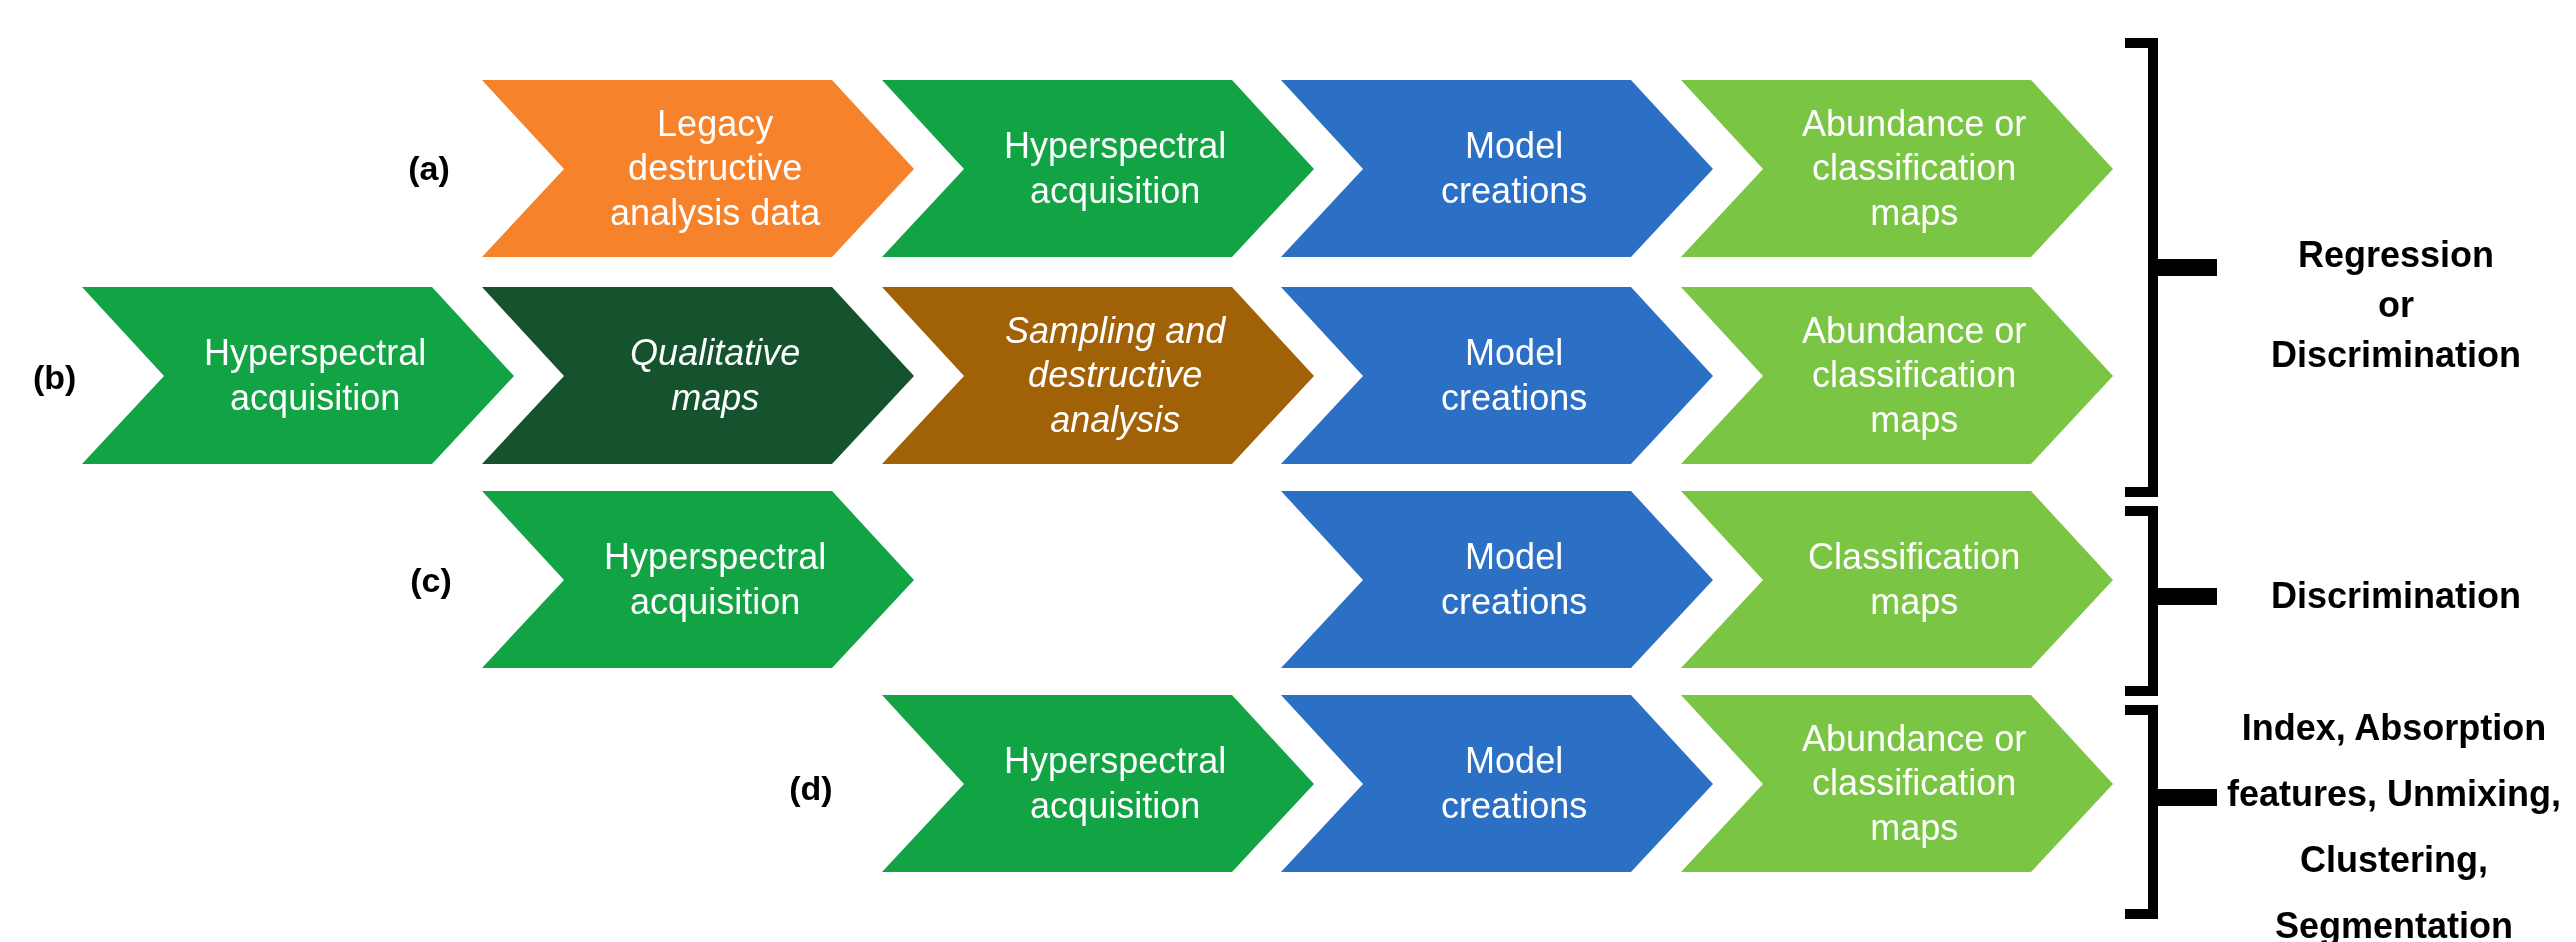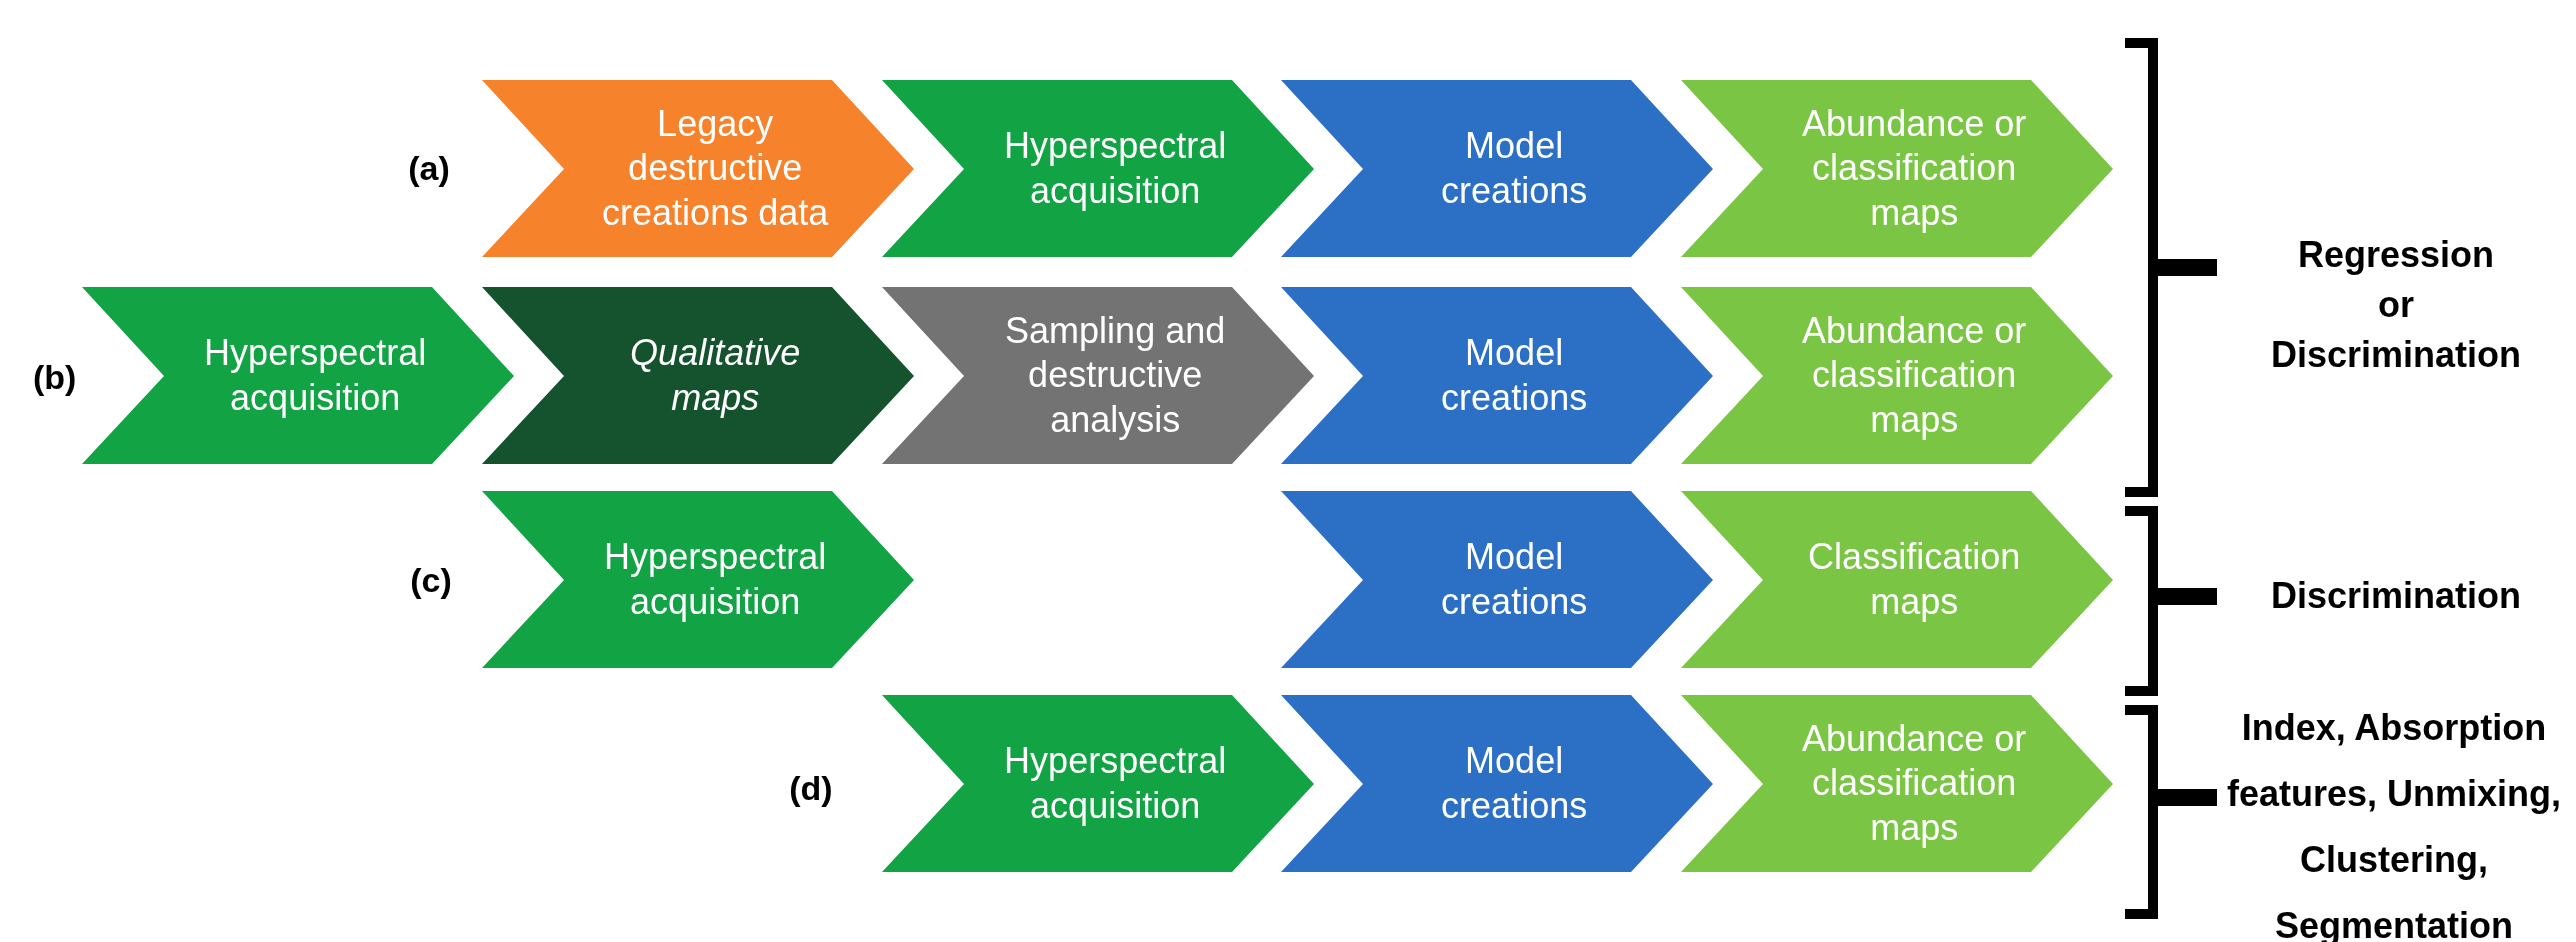--- a/index.html
+++ b/index.html
@@ -62,35 +62,35 @@
   #side-label-3 { line-height: 66px; }
 </style>
 </head>
 <body>
 
 <div id="stage">
 
   <div class="rowtag" style="left:388px; top:148px;">(a)</div>
   <div class="chev" style="left: 482px; top: 80px; background: rgb(246, 130, 44);">Legacy
 destructive
-creations data</div>
+analysis data</div>
   <div class="chev" style="left: 882px; top: 80px; background: rgb(18, 163, 68);">Hyperspectral
 acquisition</div>
   <div class="chev" style="left: 1281px; top: 80px; background: rgb(44, 112, 197);">Model
 creations</div>
   <div class="chev" style="left: 1681px; top: 80px; background: rgb(122, 197, 67);">Abundance or
 classification
 maps</div>
 
   <div class="rowtag" style="left:13.7px; top:357px;">(b)</div>
   <div class="chev" style="left: 82px; top: 287px; background: rgb(18, 163, 68);">Hyperspectral
 acquisition</div>
   <div class="chev" style="left: 482px; top: 287px; background: #14532d; font-style: italic;">Qualitative
 maps</div>
-  <div class="chev" style="left: 882px; top: 287px; background: #737373;">Sampling and
+  <div class="chev" style="left: 882px; top: 287px; background: #a16207; font-style: italic;">Sampling and
 destructive
 analysis</div>
   <div class="chev" style="left: 1281px; top: 287px; background: rgb(44, 112, 197);">Model
 creations</div>
   <div class="chev" style="left: 1681px; top: 287px; background: rgb(122, 197, 67);">Abundance or
 classification
 maps</div>
 
   <div class="rowtag" style="left:390px; top:560px;">(c)</div>
   <div class="chev" style="left: 482px; top: 491px; background: rgb(18, 163, 68);">Hyperspectral

